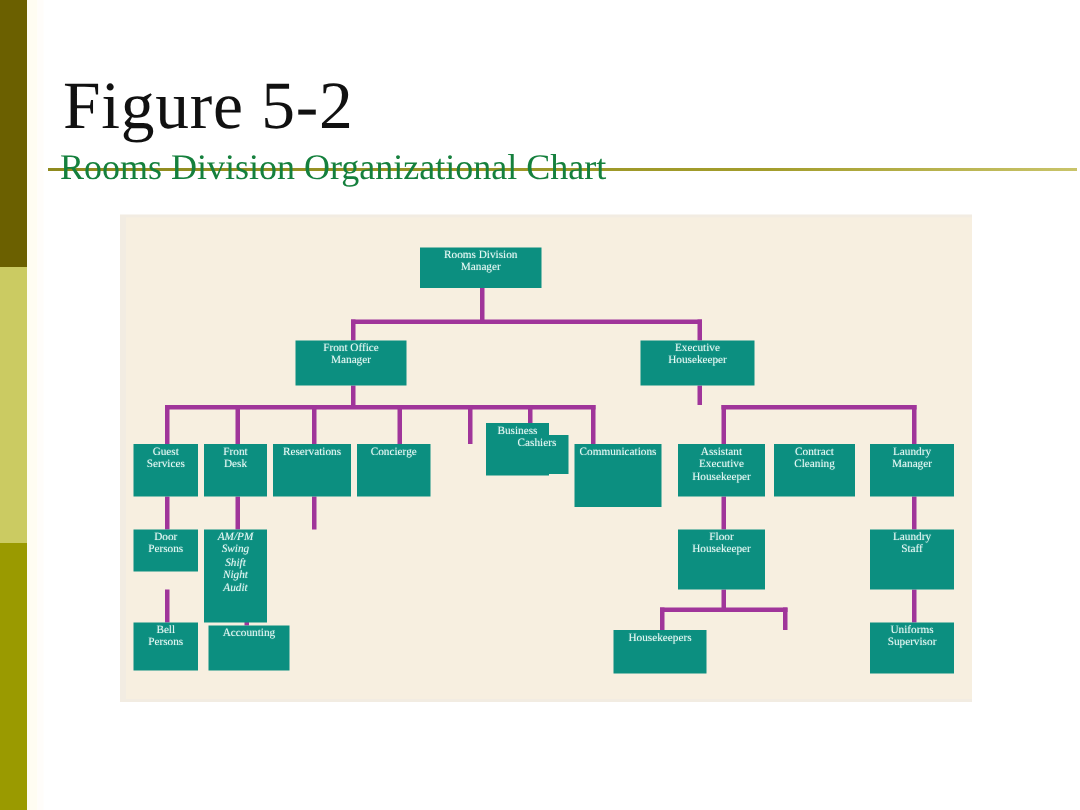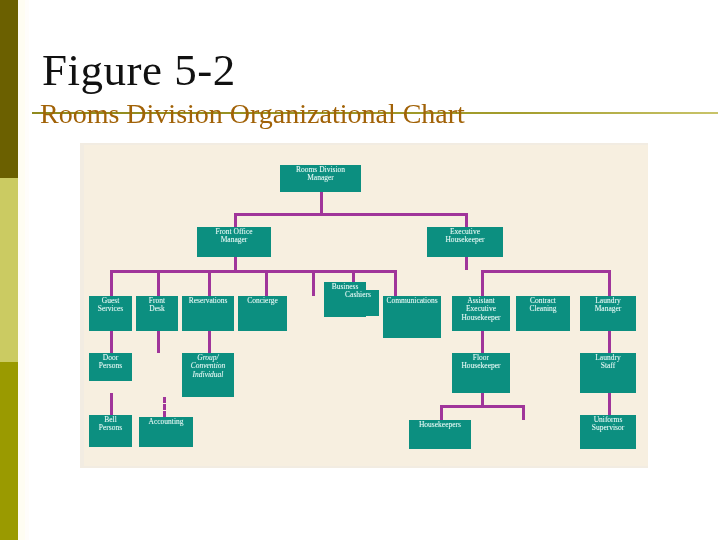--- a/index.html
+++ b/index.html
@@ -19,21 +19,21 @@
   #page-title{
     position:absolute;left:42px;top:48px;
     font-size:45px;color:#111;letter-spacing:.5px;line-height:1;
   }
   #subtitle-rule{
     position:absolute;left:32px;top:112px;width:686px;height:2px;
     background:linear-gradient(to right,#8f8a1e 0%,#a39d2c 70%,#c9c46a 100%);
   }
   #page-subtitle{
     position:absolute;left:40px;top:100px;
-    font-size:28px;color:#a16207;line-height:1;white-space:nowrap;
+    font-size:24px;color:#15803d;line-height:1;white-space:nowrap;
   }
 
   
   #chart-panel{
     position:absolute;left:84px;top:145px;width:564px;height:321px;
     background:#f7efe0;
   }
   #chart-panel-shadow{
     position:absolute;left:80px;top:143px;width:568px;height:325px;
     background:#f2ece2;
@@ -161,24 +161,26 @@
   </div>
   <div class="node" style="left:496px;top:151px;width:56px;height:35px;">
     <span style="white-space: pre-line;">Laundry
 Manager</span>
   </div>
 
   <div class="node" style="left:5px;top:208px;width:43px;height:28px;">
     <span style="white-space: pre-line;">Door
 Persons</span>
   </div>
-  <div class="node italic" style="left:98px;top:208px;width:52px;height:44px;">
-    <span style="white-space: pre-line;">Group/
-Convention
-Individual</span>
+  <div class="node italic" style="left:52px;top:208px;width:42px;height:62px;">
+    <span style="white-space: pre-line;">AM/PM
+Swing
+Shift
+Night
+Audit</span>
   </div>
 
   <div class="node" style="left:368px;top:208px;width:58px;height:40px;">
     <span style="white-space: pre-line;">Floor
 Housekeeper</span>
   </div>
   <div class="node" style="left:496px;top:208px;width:56px;height:40px;">
     <span style="white-space: pre-line;">Laundry
 Staff</span>
   </div>

